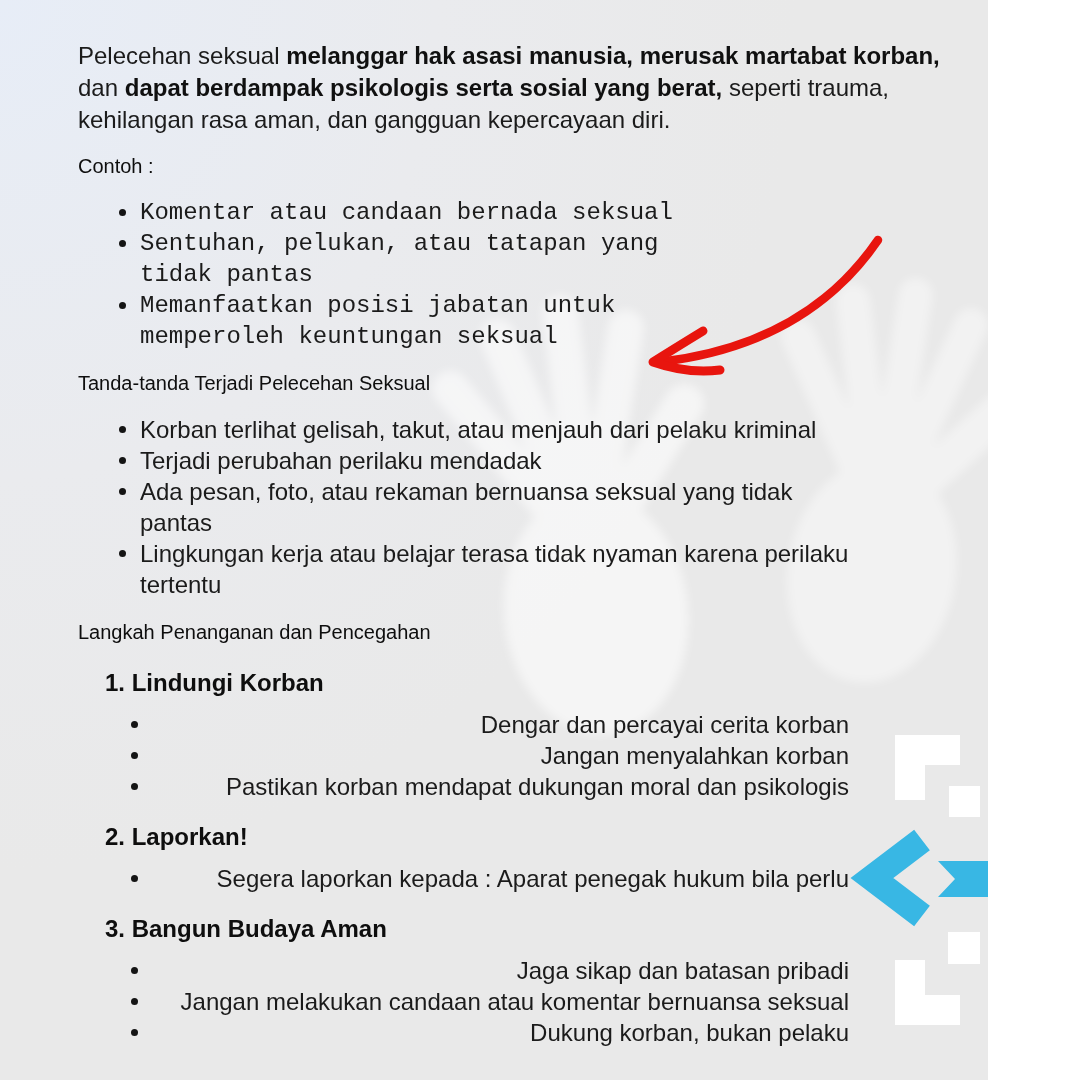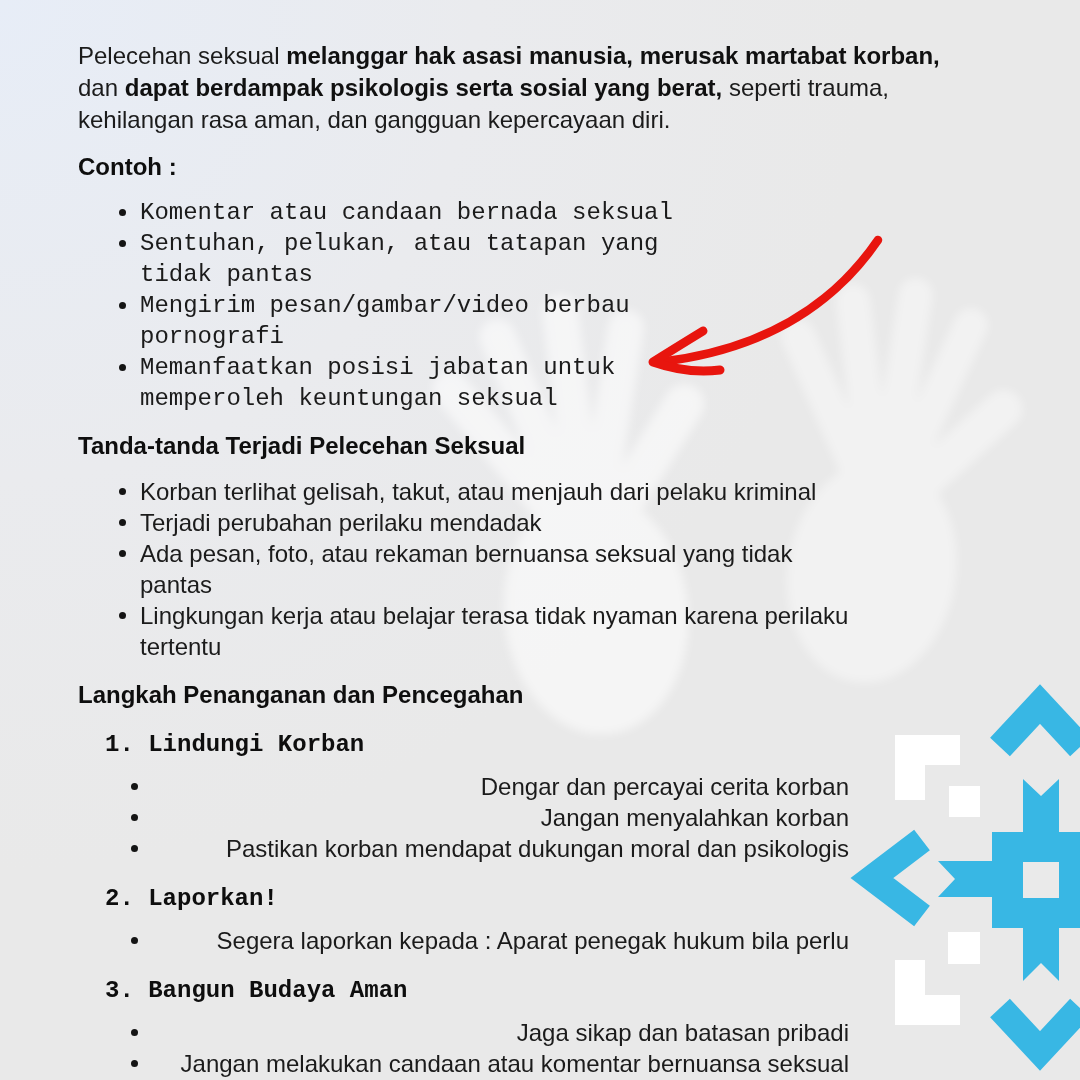--- a/index.html
+++ b/index.html
@@ -1,54 +1,54 @@
 <!DOCTYPE html>
 <html><head>
 <meta charset="utf-8">
 <style>
   html,body { margin:0; padding:0; }
   .page {
     position:relative;
-    width:1080px; height:1080px;
+    width:988px; height:1080px;
     overflow:hidden;
     font-family:"Liberation Sans", sans-serif;
     color:#1b1b1b;
     background:
       radial-gradient(130% 130% at 0% 0%, #e7edf7 0%, #eaebee 34%, #e9e9e9 62%, #e9e9e9 100%);
   }
   .decor { position:absolute; left:0; top:0; pointer-events:none; }
   .content {
     position:absolute; left:78px; top:40px; width:900px; z-index:3;
   }
   .intro {
     font-size:24px; line-height:32px; max-width:868px;
     margin:0 0 15px 0;
   }
   .bold { font-weight:700; color:#101010; }
   .sec-title {
-    font-size:24px; font-weight:700; color:#0e0e0e;
+    font-size:20px; font-weight:400; color:#0e0e0e;
     margin:0 0 15px 0; line-height:31px;
   }
   .sec-title.mt { margin-top:17px; }
   ul.l1 {
     list-style:none; margin:0 0 16px 39px; padding:0;
   }
   ul.l1 > li {
     position:relative; padding-left:23px;
     font-size:24px; line-height:31px;
   }
   ul.l1 > li::before {
     content:""; position:absolute; left:2px; top:12px;
     width:7px; height:7px; border-radius:50%; background:#141414;
   }
   .w540 { max-width:545px;font-family:Liberation Mono, monospace; }
   .w715 { max-width:715px; }
   .step-title {
     font-size:24px; font-weight:700; color:#0e0e0e;
-    margin:19px 0 11px 27px; line-height:31px;font-family:Liberation Mono, monospace;
+    margin:19px 0 11px 27px; line-height:31px;
   }
   ul.l2 {
     list-style:none; margin:0 0 8px 53px; padding:0;text-align:right;
   }
   ul.l2 > li {
     position:relative; padding-left:18px;
     font-size:24px; line-height:31px; max-width:700px;
   }
   ul.l2 > li::before {
     content:""; position:absolute; left:0; top:12px;
@@ -117,21 +117,20 @@
   </svg>
 
   <div class="content">
 
     <p class="intro"><span>Pelecehan seksual </span><span class="bold">melanggar hak asasi manusia, merusak martabat korban,</span><span> dan </span><span class="bold">dapat berdampak psikologis serta sosial yang berat,</span><span> seperti trauma, kehilangan rasa aman, dan gangguan kepercayaan diri.</span></p>
 
     <div class="sec-title">Contoh :</div>
     <ul class="l1">
       <li class="w540">Komentar atau candaan bernada seksual</li>
       <li class="w540">Sentuhan, pelukan, atau tatapan yang tidak pantas</li>
-      <li class="w540">Mengirim pesan/gambar/video berbau pornografi</li>
       <li class="w540">Memanfaatkan posisi jabatan untuk memperoleh keuntungan seksual</li>
     </ul>
 
     <div class="sec-title">Tanda-tanda Terjadi Pelecehan Seksual</div>
     <ul class="l1">
       <li class="w715">Korban terlihat gelisah, takut, atau menjauh dari pelaku kriminal</li>
       <li class="w715">Terjadi perubahan perilaku mendadak</li>
       <li class="w715">Ada pesan, foto, atau rekaman bernuansa seksual yang tidak pantas</li>
       <li class="w715">Lingkungan kerja atau belajar terasa tidak nyaman karena perilaku tertentu</li>
     </ul>

